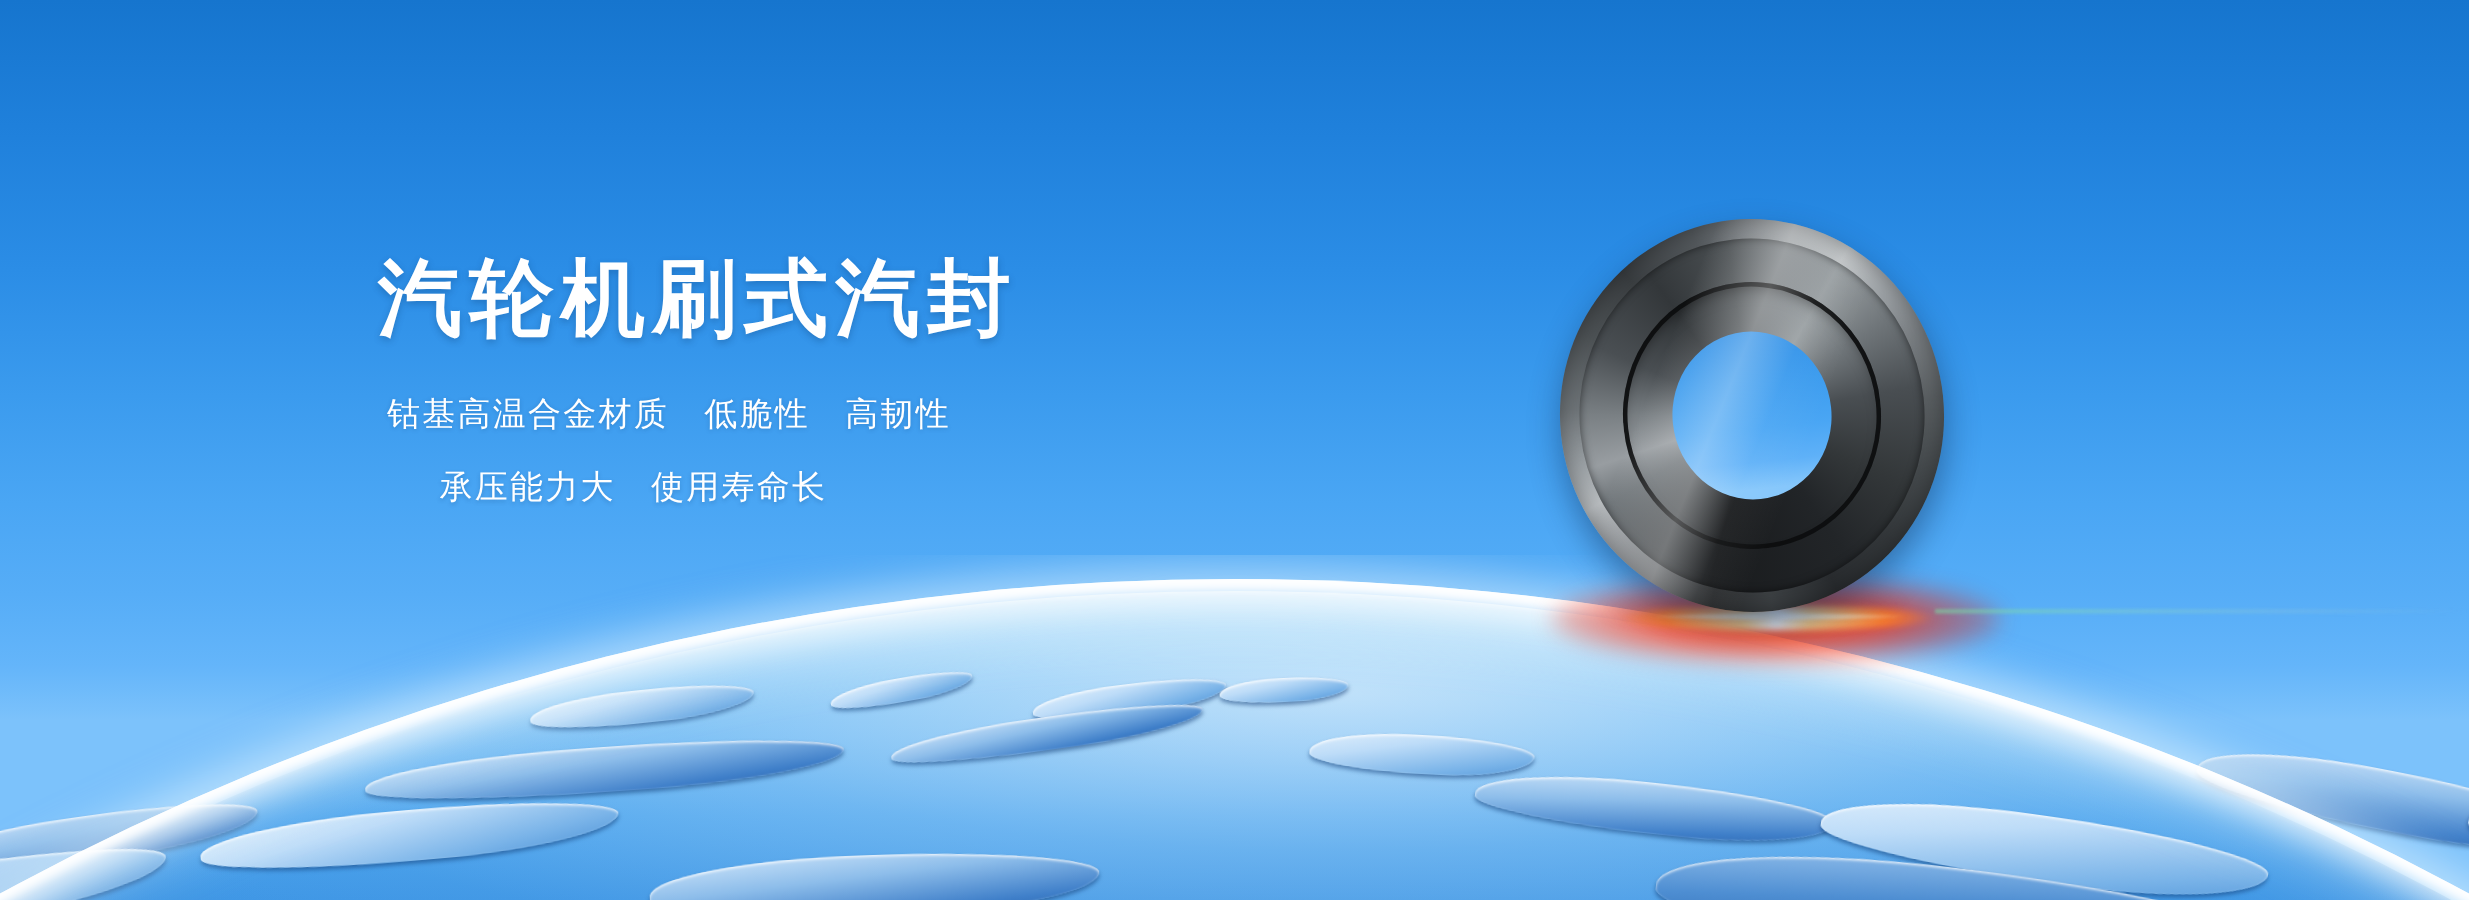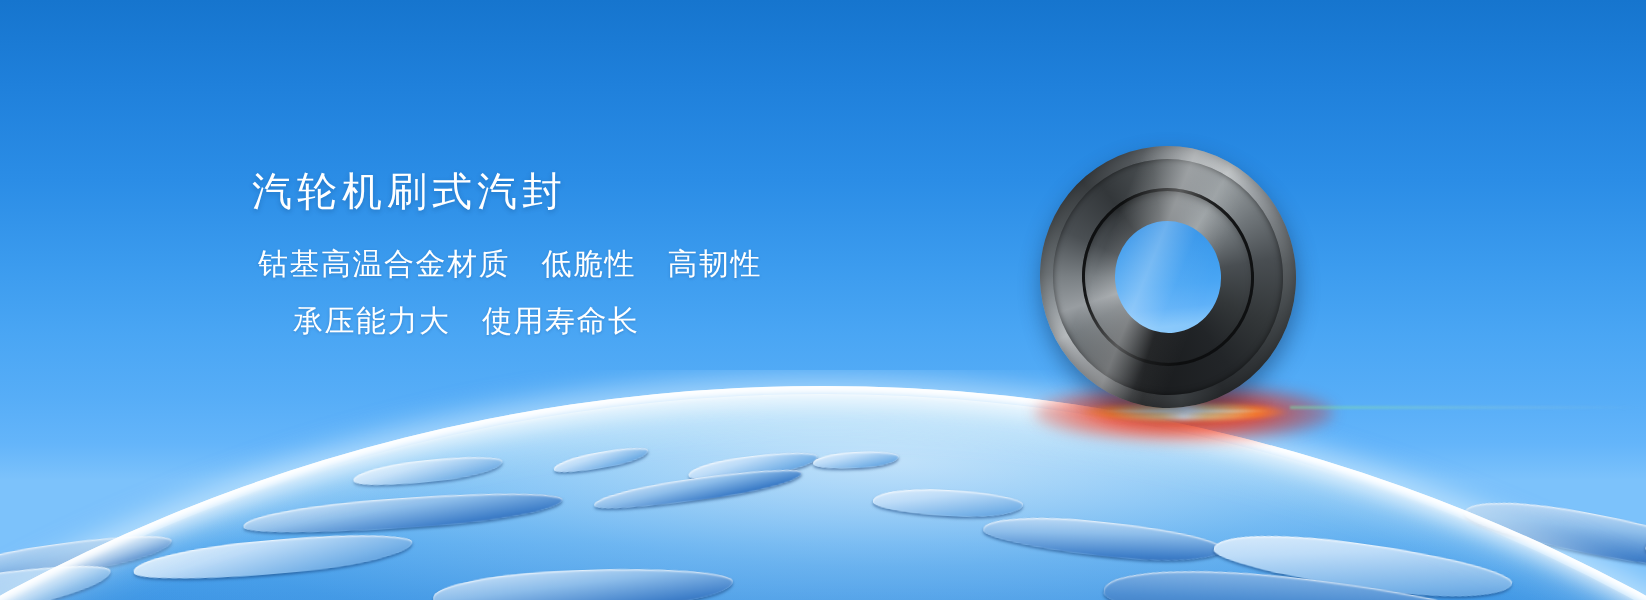--- a/index.html
+++ b/index.html
@@ -268,31 +268,31 @@
   
   .copy {
     position: absolute;
     left: 252px;
     top: 170px;
     width: 640px;
   }
   .headline {
     margin: 0;
     color: #ffffff;
-    font-size: 40px;
+    font-size: 56px;
     line-height: 1.08;
-    font-weight: 400;
+    font-weight: 700;
     letter-spacing: 5px;
     white-space: nowrap;
     text-shadow: 0 2px 5px rgba(10,55,110,0.30);
   }
   .sub {
     margin: 0;
     color: #ffffff;
-    font-size: 30px;
+    font-size: 22px;
     line-height: 1.0;
     font-weight: 400;
     letter-spacing: 1.5px;
     white-space: nowrap;
     text-shadow: 0 1px 3px rgba(10,55,110,0.25);
   }
   .sub-1 { margin-top: 36px; margin-left: 6px; }
   .sub-2 { margin-top: 27px; margin-left: 41px; }
 </style>
 </head>

